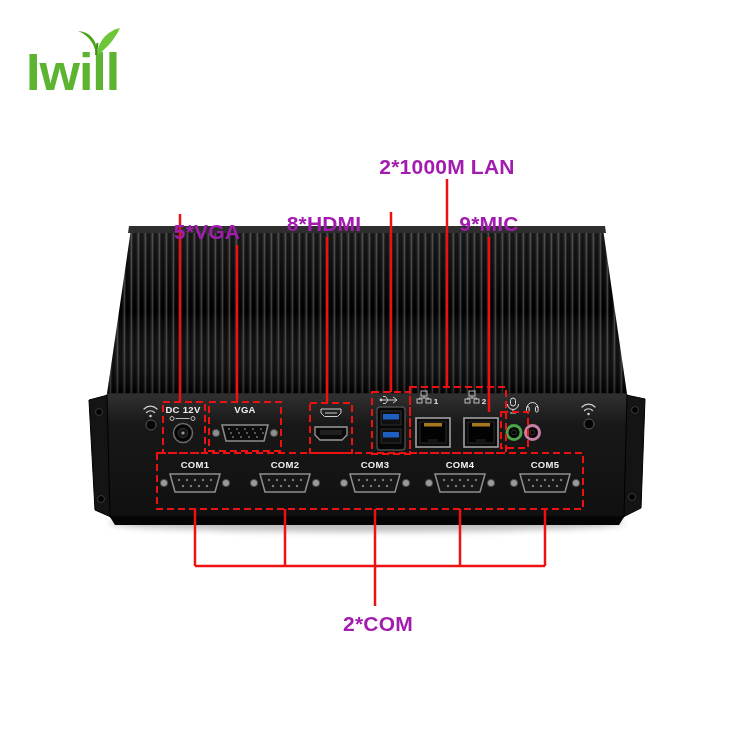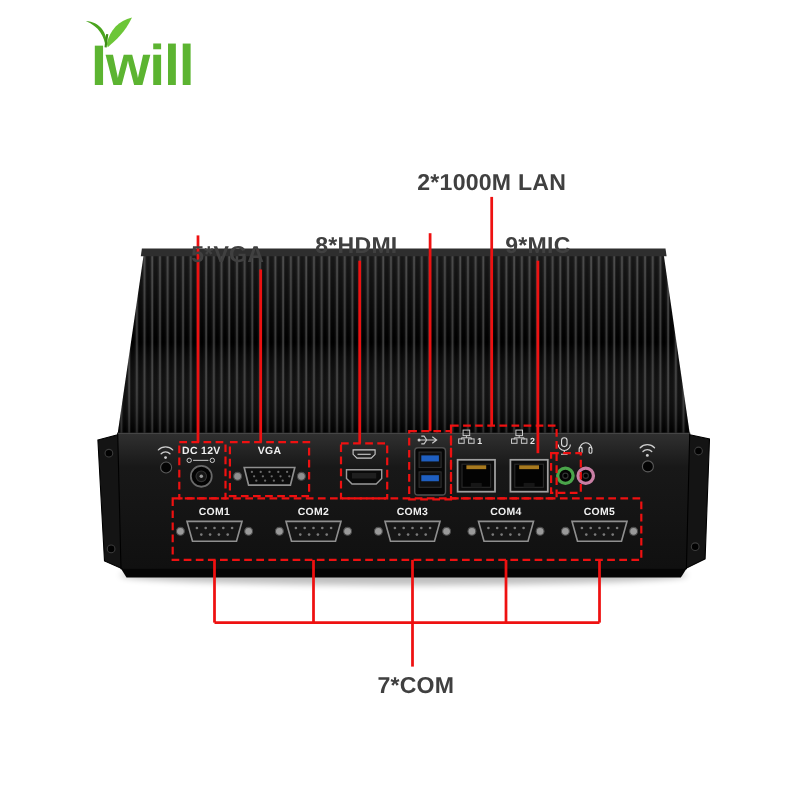--- a/index.html
+++ b/index.html
@@ -3,23 +3,23 @@
 <meta charset="utf-8">
 <style>
   html,body{margin:0;padding:0;background:#fff;}
   .canvas{
     position:relative;width:730px;height:730px;background:#ffffff;overflow:hidden;
     font-family:"Liberation Sans",sans-serif;
   }
   .scene{position:absolute;left:0;top:0;}
   .callout{
     position:absolute;transform:translateX(-50%);
-    font-size:21px;font-weight:700;color:#404040;white-space:nowrap;letter-spacing:0.2px;
+    font-size:21px;font-weight:700;color:#a21caf;white-space:nowrap;letter-spacing:0.2px;
   }
-  .logo{position:absolute;left:26px;top:12px;width:150px;height:96px;text-align:right;}
+  .logo{position:absolute;left:26px;top:24px;width:150px;height:96px;}
   .logo-text{
     display:block;margin-top:22px;font-size:52px;font-weight:800;color:#5cb431;
     letter-spacing:-1px;line-height:1;
   }
   .sprout{position:absolute;left:44px;top:-2px;}
   svg text.port-label{font:700 9.5px "Liberation Sans",sans-serif;fill:#f0f0f0;text-anchor:middle;letter-spacing:0.3px;}
   svg text.tiny-label{font:700 8px "Liberation Sans",sans-serif;fill:#e8e8e8;text-anchor:middle;}
 </style>
 </head>
 <body>
@@ -305,15 +305,15 @@
       <path d="M27,30 C30,17 38,9 50,6 C44,19 35,27 28,33 Z" fill="#6cc637"></path>
       <path d="M26,33 C26.5,28 27,24 27.5,21" stroke="#3e8d18" stroke-width="2" fill="none"></path>
     </svg>
     <span class="logo-text">Iwill</span>
   </div>
 
   <div class="callout" style="left:447px;top:155px">2*1000M LAN</div>
   <div class="callout" style="left:207px;top:220px">5*VGA</div>
   <div class="callout" style="left:324px;top:212px">8*HDMI</div>
   <div class="callout" style="left:489px;top:212px">9*MIC</div>
-  <div class="callout" style="left:378px;top:612px">7*COM</div>
+  <div class="callout" style="left:378px;top:612px">2*COM</div>
 
 </div>
 
 </body></html>

